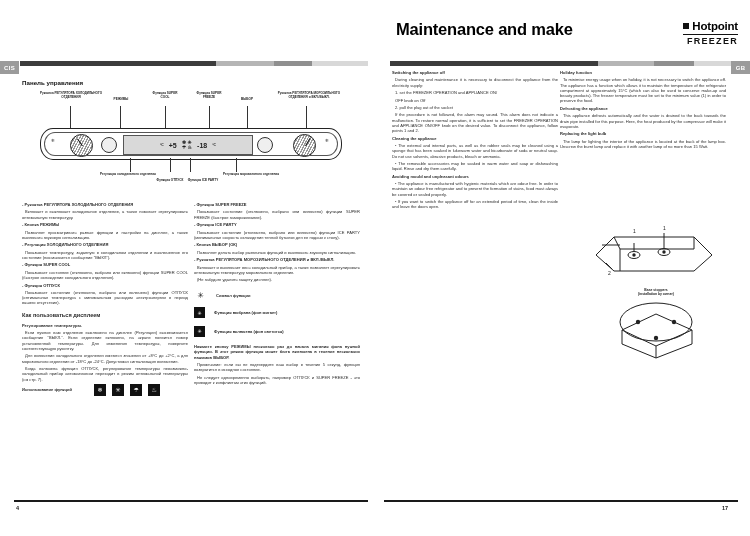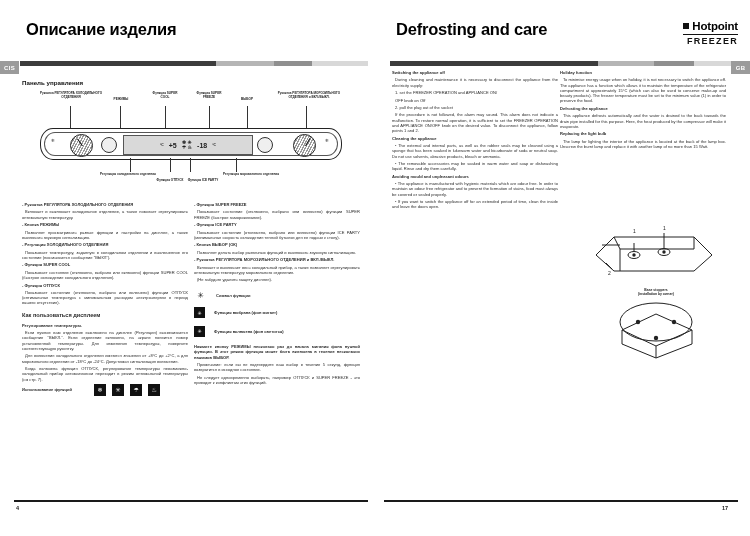--- a/index.html
+++ b/index.html
@@ -120,21 +120,20 @@
   .pagenum{position:absolute;font-size:5.5px;font-weight:bold;color:#222;filter:blur(.2px);}
 
   svg{display:block;overflow:visible;}
 </style>
 </head>
 <body>
 
 <div class="page">
   <div class="spread">
 
-    <div class="page-title scan" id="ru-title">Описание изделия</div>
 
     <div class="rule" style="left:20px;top:61px;width:348px;">
       <div class="seg" style="left:0;width:196px;background:#3c3c3c;"></div>
       <div class="seg" style="left:196px;width:58px;background:#b5b5b5;"></div>
       <div class="seg" style="left:254px;width:38px;background:#8f8f8f;"></div>
       <div class="seg" style="left:292px;width:56px;background:#d8d8d8;"></div>
     </div>
 
     <div class="langtab" id="tab-cis">CIS</div>
 
@@ -237,21 +236,21 @@
           <div class="lrow">
             <span class="boxgl">✳</span>
             <span class="ltxt">Функция включена (фон светится)</span>
           </div>
         </div>
         <p class="sm para b">Нажмите кнопку РЕЖИМЫ несколько раз до начала мигания фона нужной функции. В этот режим функция может быть включена в течение нескольких нажимов ВЫБОР.</p>
         <p class="sm para indent">Примечание: если вы не подтвердите ваш выбор в течение 5 секунд, функция возвратится в исходное состояние.</p>
         <p class="sm para indent">Не следует одновременно выбирать, например ОТПУСК и SUPER FREEZE - это приводит к конфликтам этих функций.</p>
       </div>
 
-    <div class="page-title scan" id="en-title">Defrosting and care</div>
+    <div class="page-title scan" id="en-title">Maintenance and make</div>
 
     <div class="logo">
       <div class="row1">
         <span class="sq"></span>
         <span>Hotpoint</span>
       </div>
       <div class="bar"></div>
       <div class="row2">FREEZER</div>
     </div>
 

